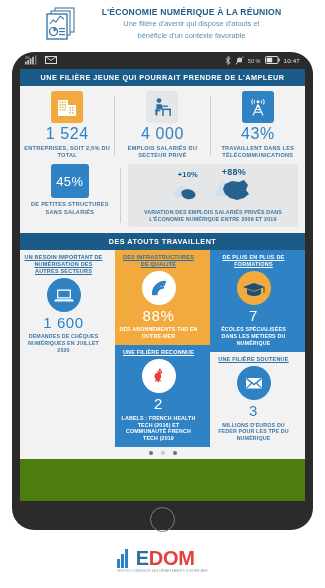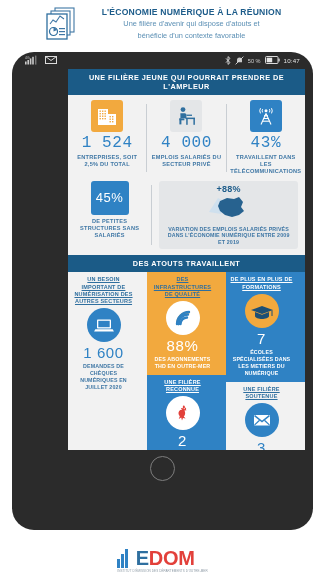--- a/index.html
+++ b/index.html
@@ -37,21 +37,21 @@
     height:17px;display:flex;align-items:center;
     justify-content:space-between;padding:0 5px;color:#d8d8d8;
     font-size:6px;
   }
   .sb-left{display:flex;align-items:center;gap:7px;}
   .sb-right{display:flex;align-items:center;gap:4px;}
   .sb-time{font-size:6.2px;color:#e2e2e2;letter-spacing:.2px;}
   .sb-pct{font-size:5.6px;color:#cfcfcf;}
 
   .screen{
-    position:relative;height:381px;background:#4d7c0f;overflow:hidden;margin-left:48px;
+    position:relative;height:432px;background:#4d7c0f;overflow:hidden;
   }
 
   
   .band{
     background:#1b5b87;color:#fff;text-align:center;
     font-size:7.3px;font-weight:bold;letter-spacing:.45px;
     padding:4px 2px;
   }
   .sec1{background:#f2f2f2;padding:5px 0 6px 0;}
   .row1{display:flex;align-items:flex-start;}
@@ -61,21 +61,20 @@
   .tile{
     width:32px;height:32px;margin:0 auto 3px auto;border-radius:3px;
     display:flex;align-items:center;justify-content:center;
   }
   .tile-orange{background:#f2a93e;}
   .tile-grey{background:#e4e6e8;}
   .tile-blue{background:#2f82c4;}
   .bignum{
     font-size:16px;color:#2f82c4;font-weight:normal;line-height:1.05;
     letter-spacing:.6px;
-    font-family:Liberation Mono, monospace;
   }
   .caption{
     font-size:5.6px;color:#3f77a5;font-weight:bold;line-height:1.3;
     letter-spacing:.25px;margin-top:2px;text-transform:uppercase;
   }
   .tile-pct{
     width:38px;height:34px;border-radius:3px;background:#2f82c4;
     margin:0 auto 3px auto;display:flex;align-items:center;justify-content:center;
     color:#fff;font-size:13px;letter-spacing:.5px;
   }
@@ -315,20 +314,29 @@
             <div class="tile-pct">45%</div>
             <div class="caption">DE PETITES STRUCTURES SANS SALARIÉS</div>
           </div>
 
           <div class="vdiv"></div>
 
           <div class="col" style="flex:1.9;">
             <div class="mapbox">
               <div class="maps">
                 <div class="mapwrap">
+                  <div class="maplbl">+10%</div>
+                  <span>
+                    <svg width="34" height="24" viewBox="0 0 34 24">
+                      <path d="M1 17 L10 6 L16 10 L12 18 Z" fill="#cfe0ee"></path>
+                      <path d="M11 12 C15 9, 22 10, 24 14 C26 18, 21 21, 16 20 C12 19.3, 9 15, 11 12 Z" fill="#27628f"></path>
+                    </svg>
+                  </span>
+                </div>
+                <div class="mapwrap">
                   <div class="maplbl big">+88%</div>
                   <span>
                     <svg width="42" height="26" viewBox="0 0 42 26">
                       <path d="M1 18 L10 4 L18 8 L13 20 Z" fill="#cfe0ee"></path>
                       <path d="M12 7 L19 4 L26 5 L31 3 L35 8 L33 13 L36 17 L31 21 L24 23 L17 21 L12 17 L10 12 Z" fill="#27628f"></path>
                     </svg>
                   </span>
                 </div>
               </div>
               <div class="mapcap">VARIATION DES EMPLOIS SALARIÉS PRIVÉS DANS L'ÉCONOMIE NUMÉRIQUE ENTRE 2009 ET 2019</div>

